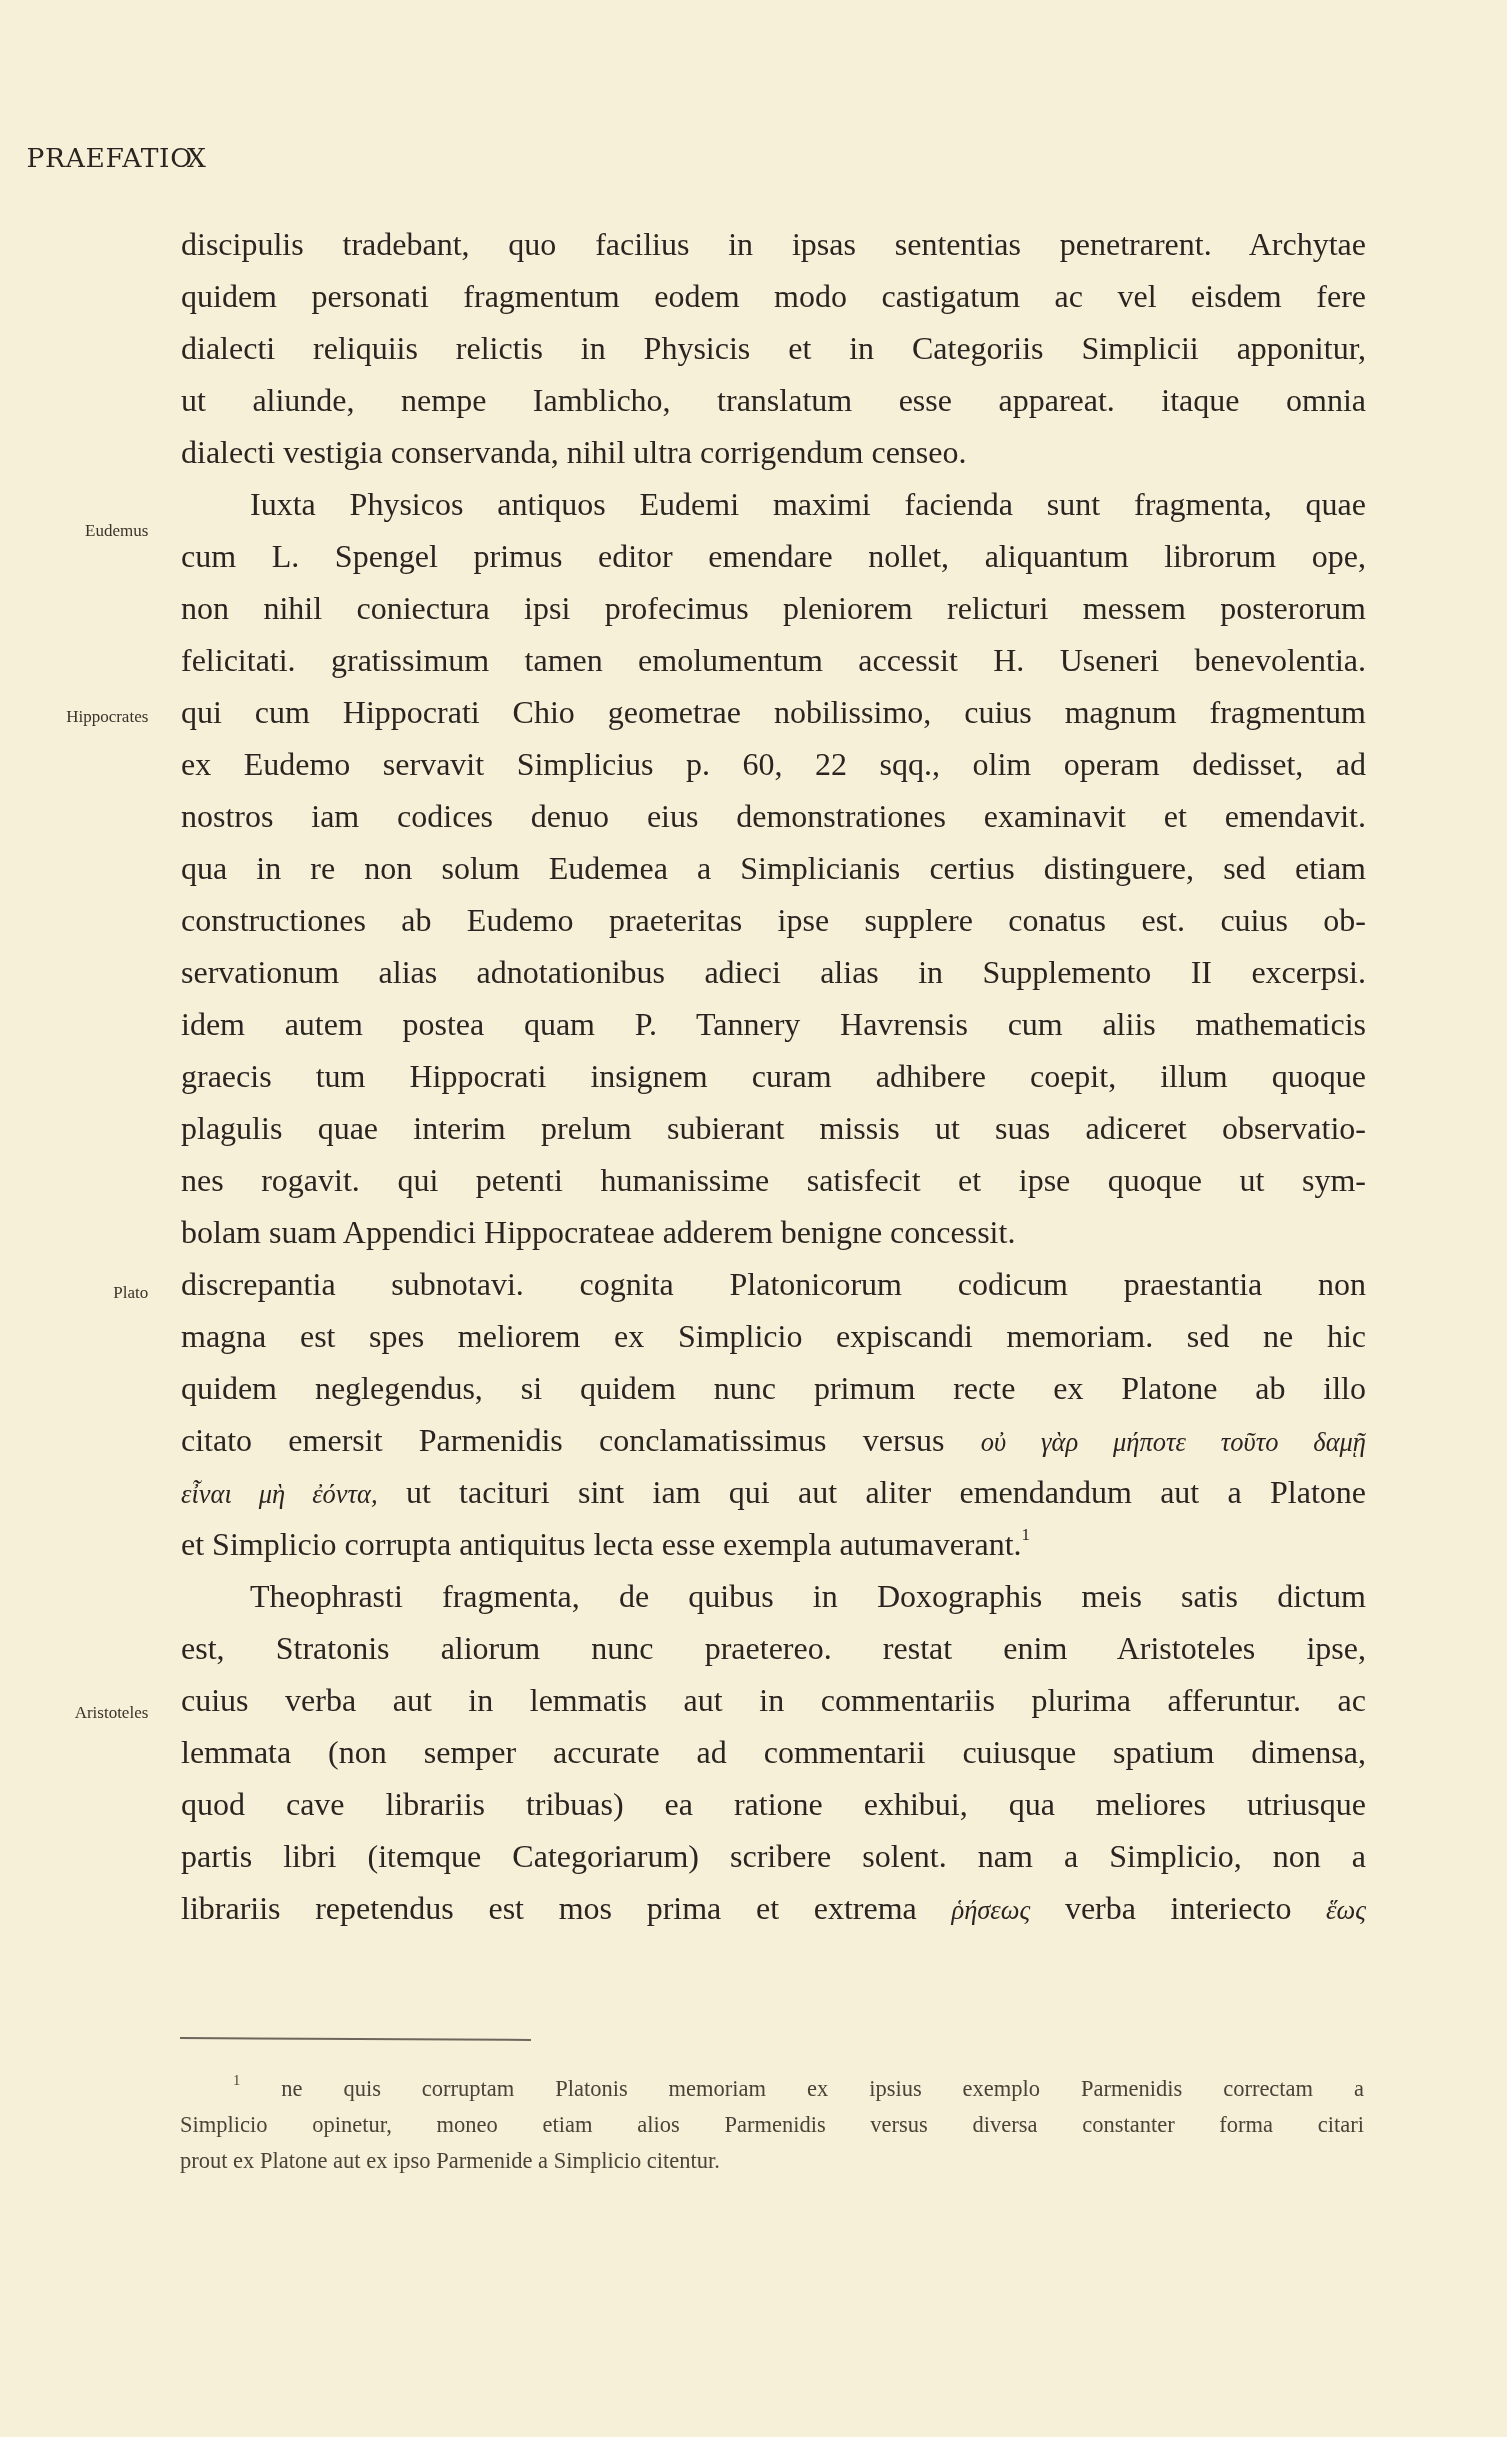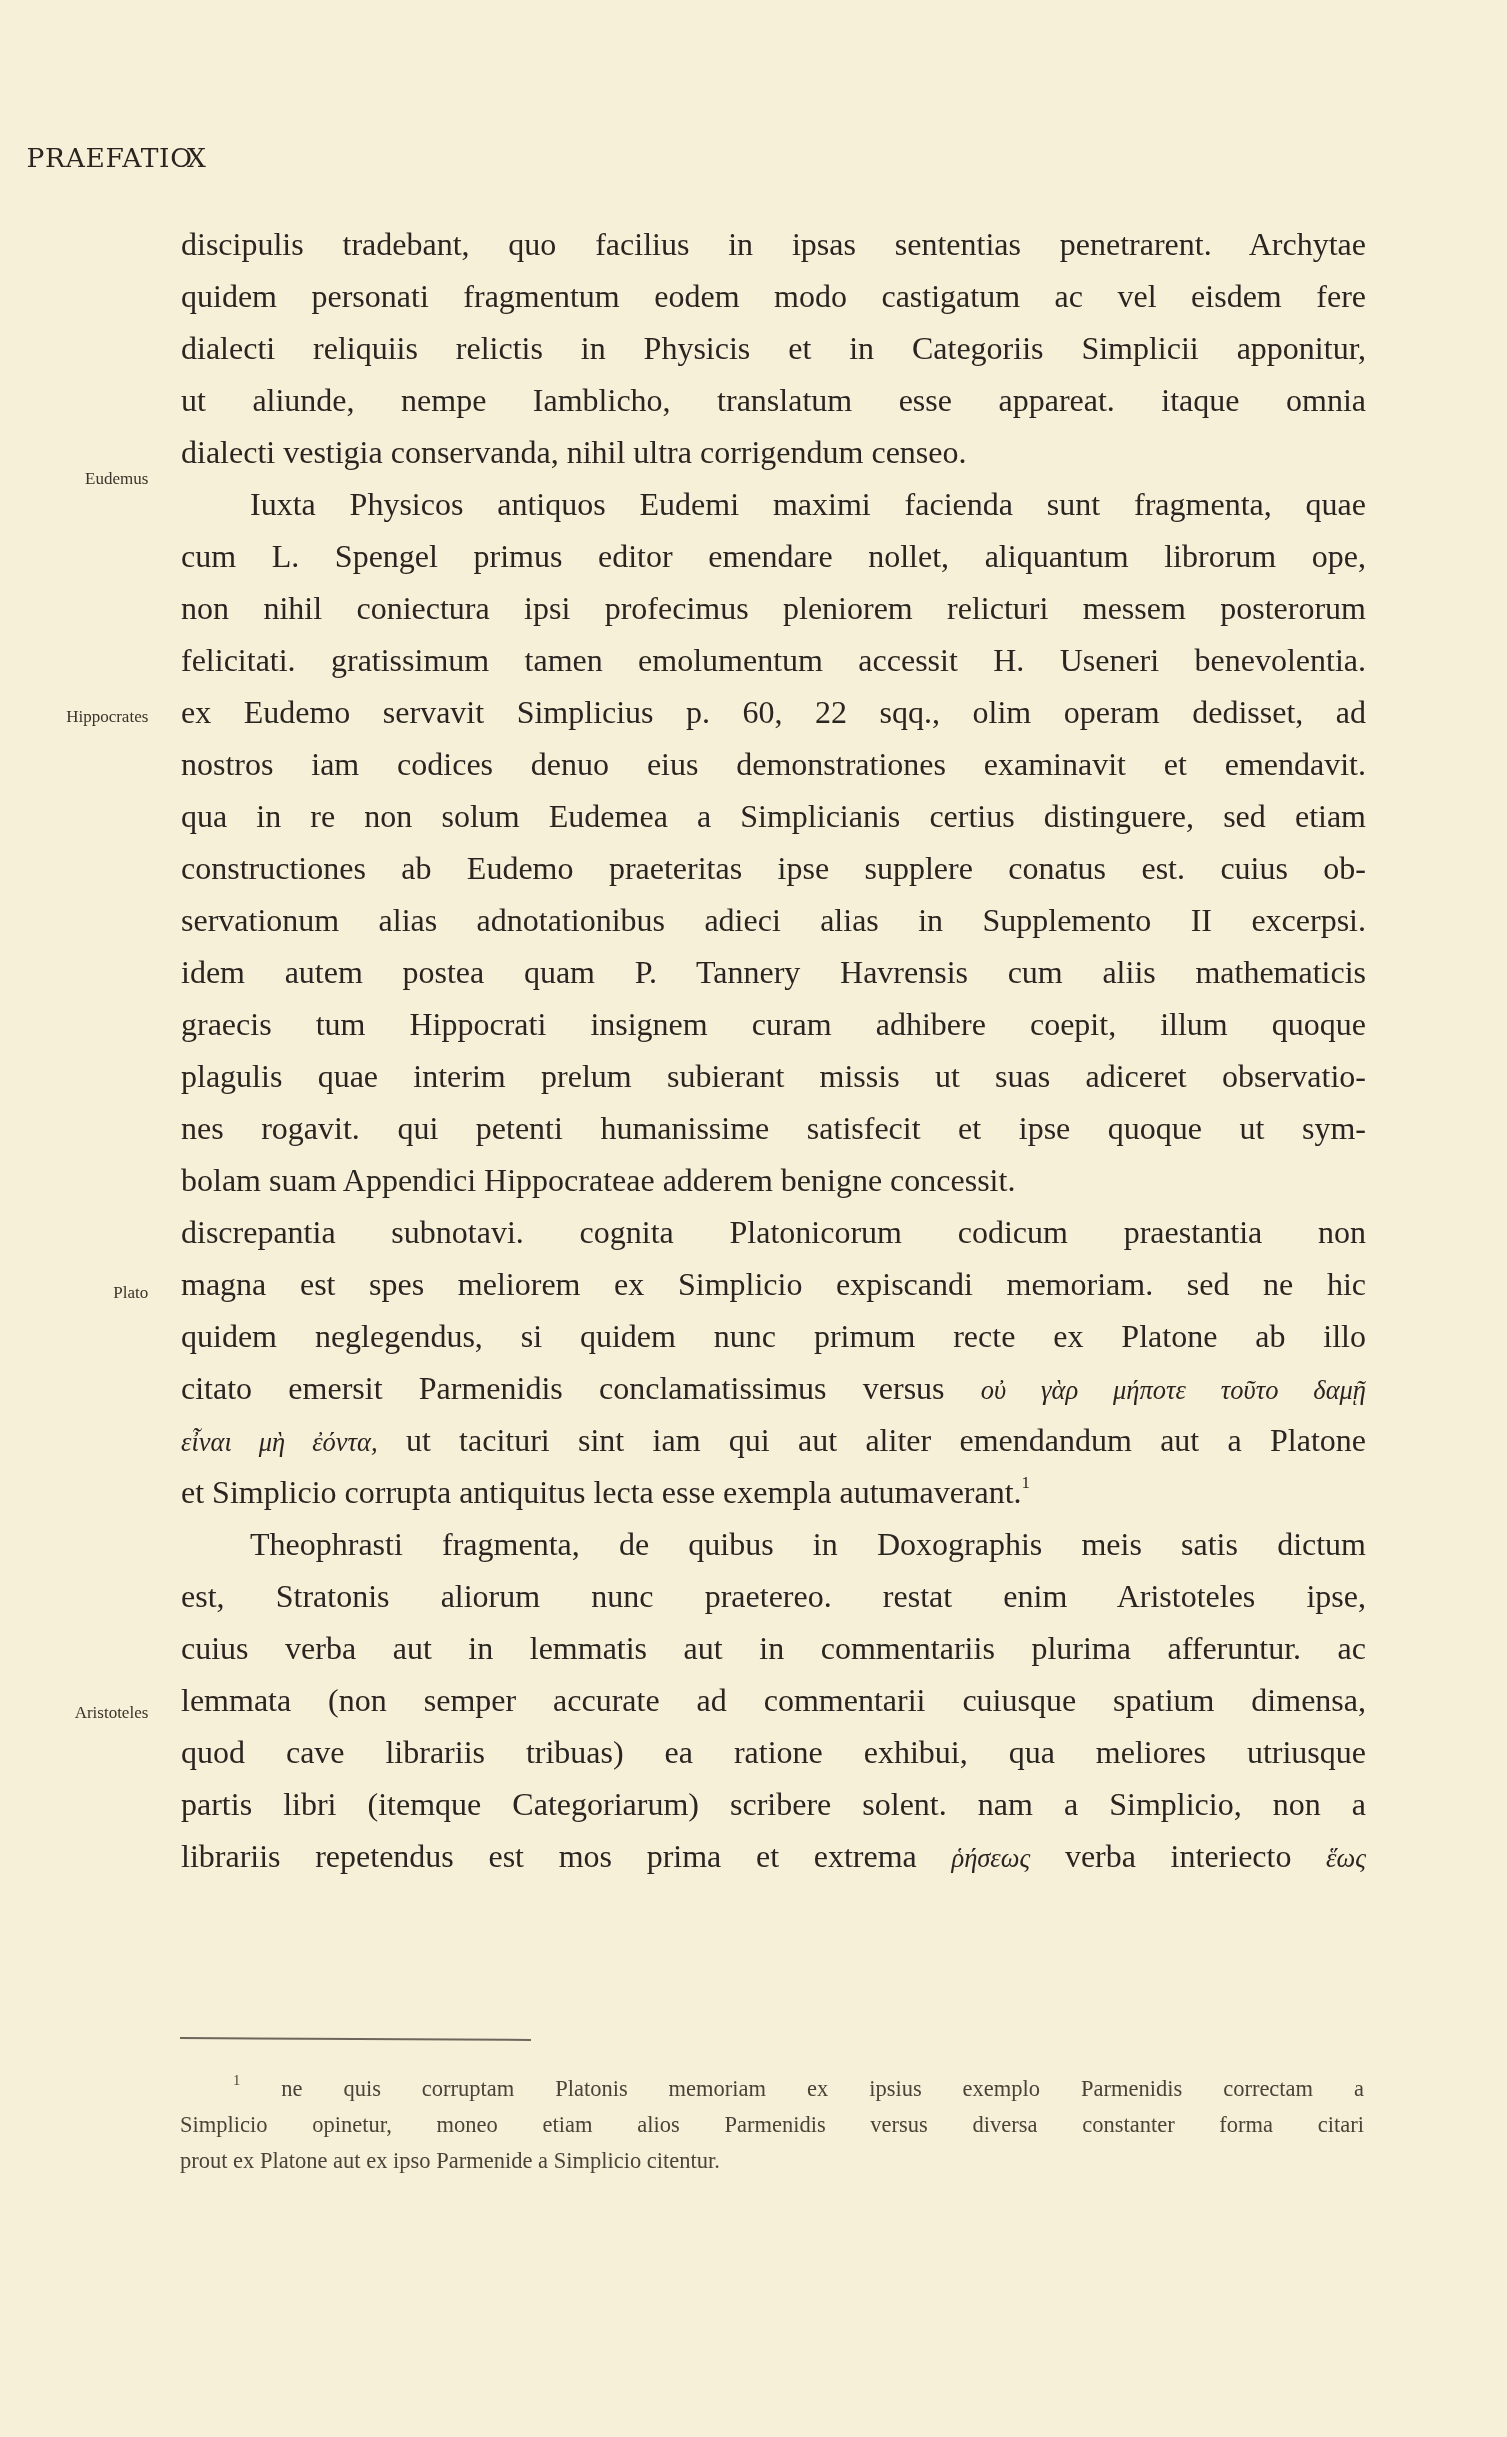--- a/index.html
+++ b/index.html
@@ -43,36 +43,37 @@
   .fn-line sup { font-size: 14.6px; vertical-align: 10.6px; }
 </style>
 </head>
 <body>
 
 <div>
   <div class="page-number">X</div>
   <div class="running-head">PRAEFATIO</div>
 
   <div id="margin-notes">
-      <div class="margin-note" style="top: 469px;">Eudemus</div>
+      <div class="margin-note" style="top: 521px;">Eudemus</div>
       <div class="margin-note" style="top: 707px;">Hippocrates</div>
       <div class="margin-note" style="top: 1283px;">Plato</div>
       <div class="margin-note" style="top: 1703px;">Aristoteles</div>
     </div>
 
   <div class="body-text" id="body-text">
       <span class="line"><span>discipulis tradebant, quo facilius in ipsas sententias penetrarent. Archytae</span> </span>
       <span class="line"><span>quidem personati fragmentum eodem modo castigatum ac vel eisdem fere</span> </span>
       <span class="line"><span>dialecti reliquiis relictis in Physicis et in Categoriis Simplicii apponitur,</span> </span>
       <span class="line"><span>ut aliunde, nempe Iamblicho, translatum esse appareat. itaque omnia</span> </span>
       <span class="line last"><span>dialecti vestigia conservanda, nihil ultra corrigendum censeo.</span> </span>
       <span class="line indent"><span>Iuxta Physicos antiquos Eudemi maximi facienda sunt fragmenta, quae</span> </span>
       <span class="line"><span>cum L. Spengel primus editor emendare nollet, aliquantum librorum ope,</span> </span>
       <span class="line"><span>non nihil coniectura ipsi profecimus pleniorem relicturi messem posterorum</span> </span>
       <span class="line"><span>felicitati. gratissimum tamen emolumentum accessit H. Useneri benevolentia.</span> </span>
+      <span class="line"><span>qui cum Hippocrati Chio geometrae nobilissimo, cuius magnum fragmentum</span> </span>
       <span class="line"><span>ex Eudemo servavit Simplicius p. 60, 22 sqq., olim operam dedisset, ad</span> </span>
       <span class="line"><span>nostros iam codices denuo eius demonstrationes examinavit et emendavit.</span> </span>
       <span class="line"><span>qua in re non solum Eudemea a Simplicianis certius distinguere, sed etiam</span> </span>
       <span class="line"><span>constructiones ab Eudemo praeteritas ipse supplere conatus est. cuius ob-</span> </span>
       <span class="line"><span>servationum alias adnotationibus adieci alias in Supplemento II excerpsi.</span> </span>
       <span class="line"><span>idem autem postea quam P. Tannery Havrensis cum aliis mathematicis</span> </span>
       <span class="line"><span>graecis tum Hippocrati insignem curam adhibere coepit, illum quoque</span> </span>
       <span class="line"><span>plagulis quae interim prelum subierant missis ut suas adiceret observatio-</span> </span>
       <span class="line"><span>nes rogavit. qui petenti humanissime satisfecit et ipse quoque ut sym-</span> </span>
       <span class="line last"><span>bolam suam Appendici Hippocrateae adderem benigne concessit.</span> </span>

